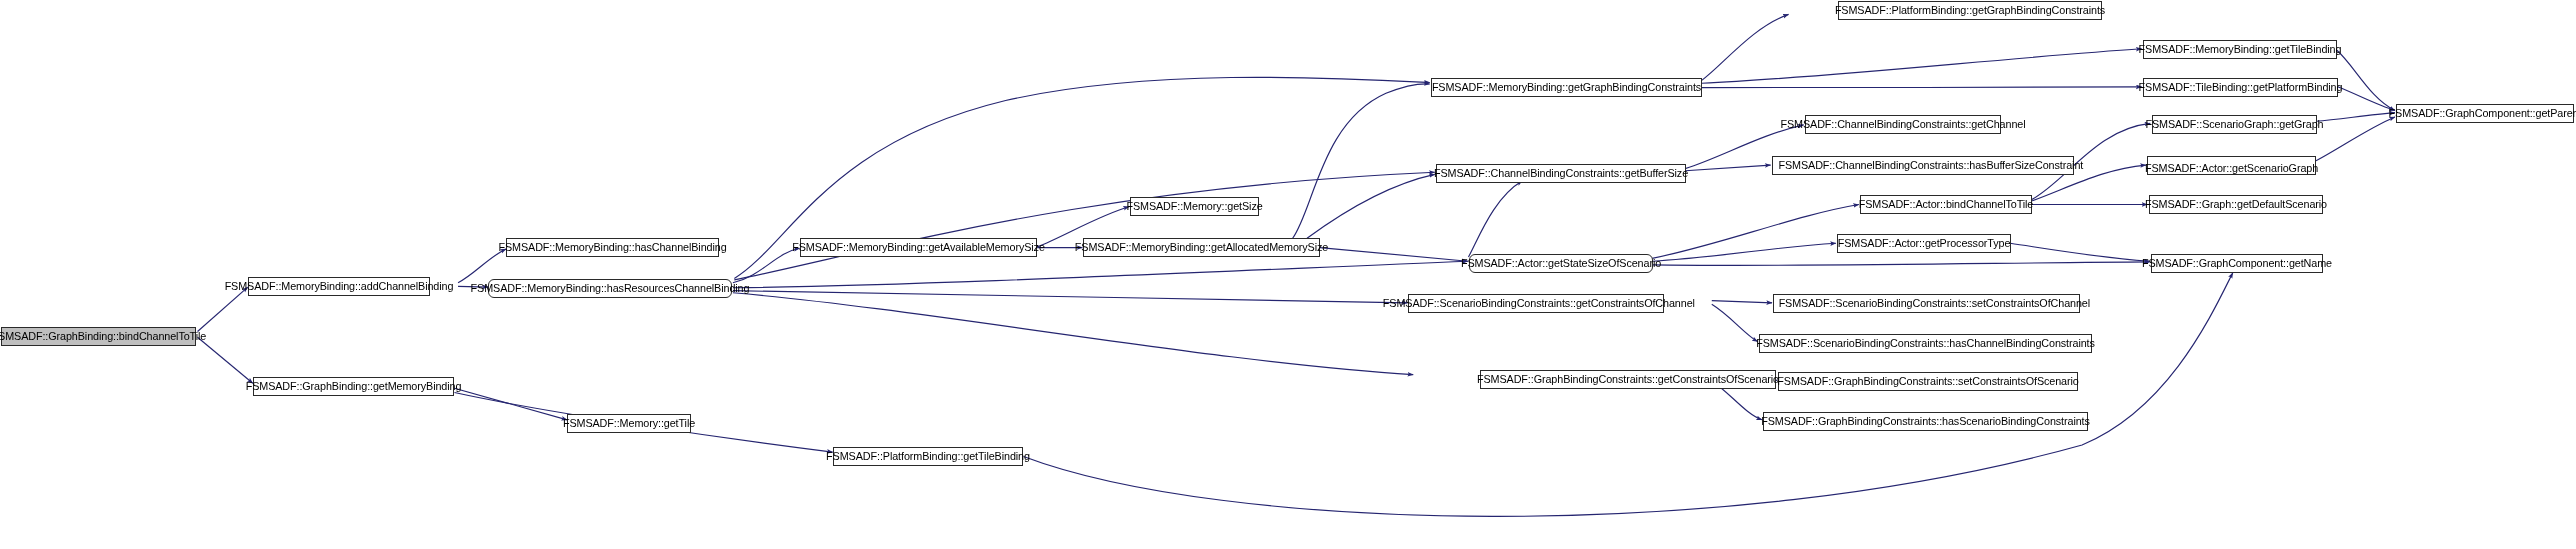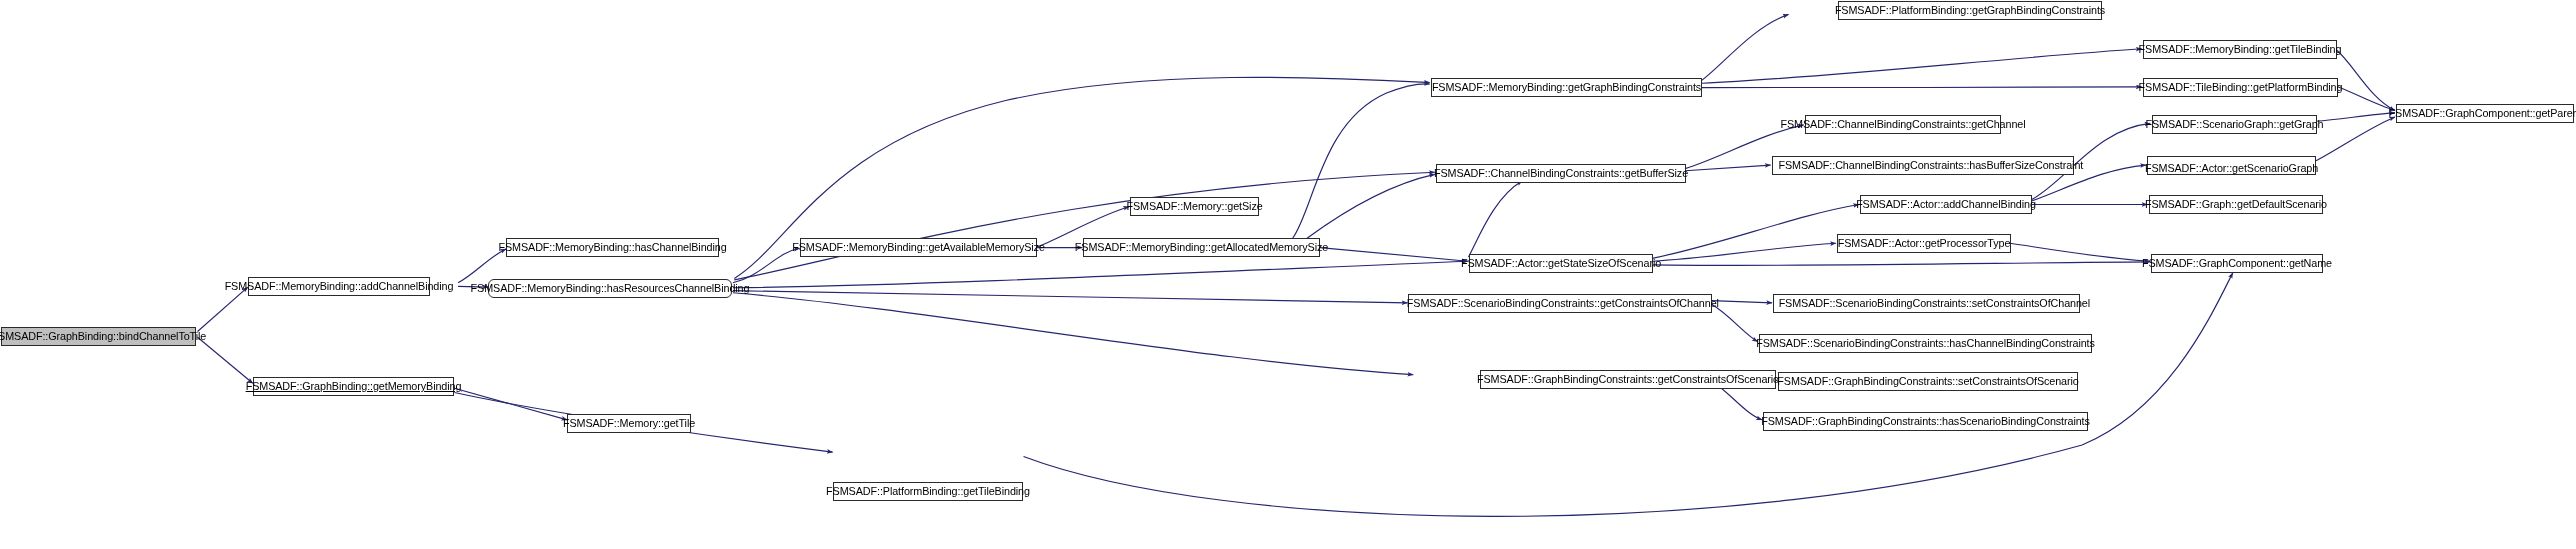--- a/index.html
+++ b/index.html
@@ -98,70 +98,70 @@
         <path d="M 1425 636 C 1700 740 2400 760 2900 620 C 3020 570 3080 440 3110 380" fill="none" stroke="#252570" stroke-width="1.6" marker-end="url(#arrow)"></path>
       </g>
   </svg>
   <div id="node-layer">
       <div class="node highlight" style="left: 1.4px; top: 327px; width: 195px;">
         <span>FSMSADF::GraphBinding::bindChannelToTile</span>
       </div>
       <div class="node" style="left: 248px; top: 277px; width: 182px;">
         <span>FSMSADF::MemoryBinding::addChannelBinding</span>
       </div>
-      <div class="node" style="left: 253px; top: 377px; width: 201px; text-decoration: underline;">
+      <div class="node" style="left: 253px; top: 377px; width: 201px;">
         <span>FSMSADF::GraphBinding::getMemoryBinding</span>
       </div>
       <div class="node" style="left: 506px; top: 238px; width: 213px;">
         <span>FSMSADF::MemoryBinding::hasChannelBinding</span>
       </div>
       <div class="node" style="left: 488px; top: 279px; width: 244px; border-radius: 6px;">
         <span>FSMSADF::MemoryBinding::hasResourcesChannelBinding</span>
       </div>
       <div class="node" style="left: 567px; top: 414px; width: 124px;">
         <span>FSMSADF::Memory::getTile</span>
       </div>
       <div class="node" style="left: 800px; top: 238px; width: 237px;">
         <span>FSMSADF::MemoryBinding::getAvailableMemorySize</span>
       </div>
-      <div class="node" style="left: 833px; top: 447px; width: 190px; margin-top: 35px;">
+      <div class="node" style="left: 833px; top: 447px; width: 190px;">
         <span>FSMSADF::PlatformBinding::getTileBinding</span>
       </div>
       <div class="node" style="left: 1130px; top: 197px; width: 129px;">
         <span>FSMSADF::Memory::getSize</span>
       </div>
       <div class="node" style="left: 1083px; top: 238px; width: 237px;">
         <span>FSMSADF::MemoryBinding::getAllocatedMemorySize</span>
       </div>
       <div class="node" style="left: 1431px; top: 78px; width: 271px;">
         <span>FSMSADF::MemoryBinding::getGraphBindingConstraints</span>
       </div>
       <div class="node" style="left: 1436px; top: 164px; width: 250px;">
         <span>FSMSADF::ChannelBindingConstraints::getBufferSize</span>
       </div>
-      <div class="node" style="left: 1469px; top: 254px; width: 184px;">
+      <div class="node" style="left: 1469px; top: 254px; width: 184px; border-radius: 6px;">
         <span>FSMSADF::Actor::getStateSizeOfScenario</span>
       </div>
-      <div class="node" style="left: 1408px; top: 294px; width: 304px; padding-left: 10px;">
+      <div class="node" style="left: 1408px; top: 294px; width: 256px; padding-left: 10px;">
         <span>FSMSADF::ScenarioBindingConstraints::getConstraintsOfChannel</span>
       </div>
       <div class="node" style="left: 1480px; top: 370px; width: 296px;">
         <span>FSMSADF::GraphBindingConstraints::getConstraintsOfScenario</span>
       </div>
       <div class="node" style="left: 1790px; top: 1.4px; width: 264px; margin-left: 48px;">
         <span>FSMSADF::PlatformBinding::getGraphBindingConstraints</span>
       </div>
       <div class="node" style="left: 1805px; top: 115px; width: 196px;">
         <span>FSMSADF::ChannelBindingConstraints::getChannel</span>
       </div>
       <div class="node" style="left: 1772px; top: 156px; width: 302px; padding-left: 20px;">
         <span>FSMSADF::ChannelBindingConstraints::hasBufferSizeConstraint</span>
       </div>
       <div class="node" style="left: 1860px; top: 195px; width: 172px;">
-        <span>FSMSADF::Actor::addChannelBinding</span>
+        <span>FSMSADF::Actor::bindChannelToTile</span>
       </div>
       <div class="node" style="left: 1837px; top: 234px; width: 174px;">
         <span>FSMSADF::Actor::getProcessorType</span>
       </div>
       <div class="node" style="left: 1773px; top: 294px; width: 307px; padding-left: 20px;">
         <span>FSMSADF::ScenarioBindingConstraints::setConstraintsOfChannel</span>
       </div>
       <div class="node" style="left: 1759px; top: 334px; width: 333px;">
         <span>FSMSADF::ScenarioBindingConstraints::hasChannelBindingConstraints</span>
       </div>

